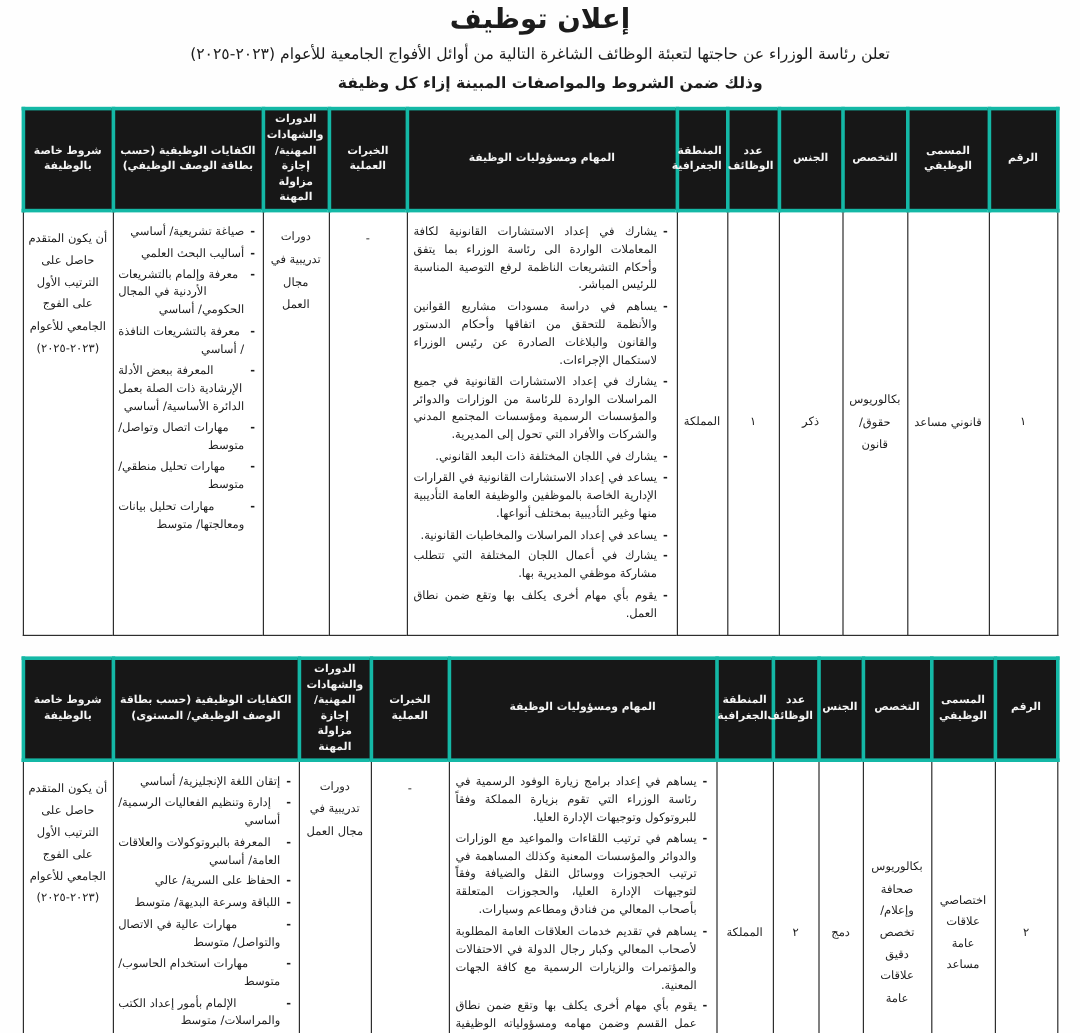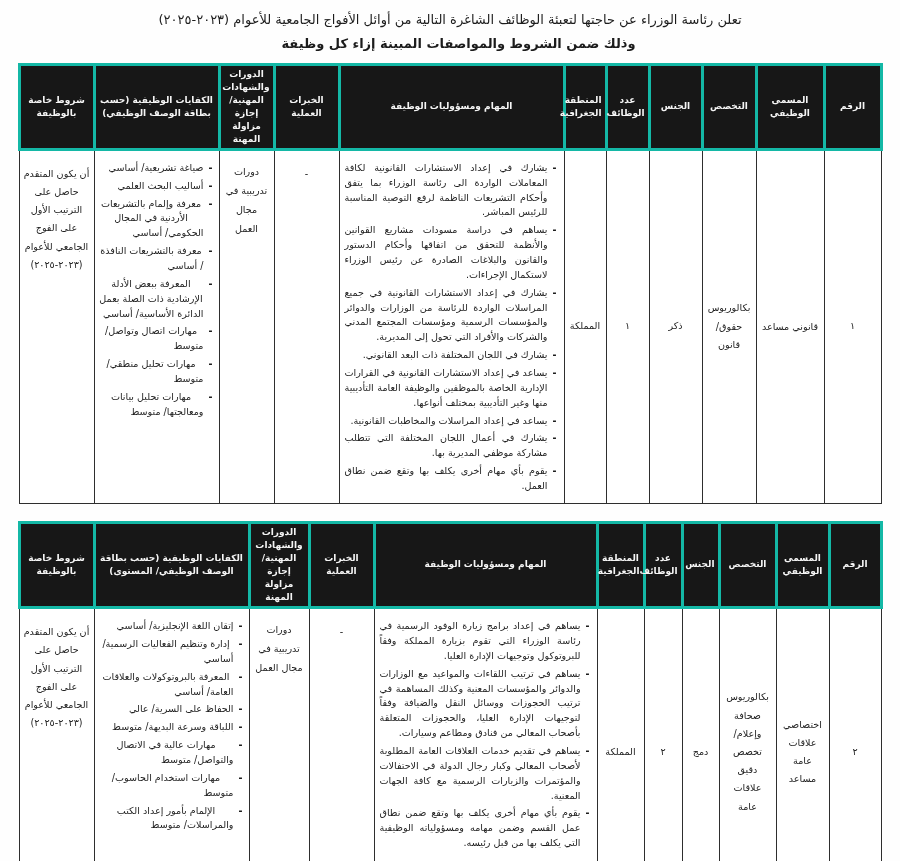--- a/index.html
+++ b/index.html
@@ -45,28 +45,29 @@
   td.cell-conditions{vertical-align:top;padding-top:14px;font-size:9.6px;line-height:1.9;}
   td.cell-courses{vertical-align:top;padding-top:11px;line-height:2.0;}
   td.cell-experience{vertical-align:top;padding-top:16px;}
   td.cell-specialization{line-height:1.9;}
   td.cell-jobtitle{line-height:1.9;}
 
   .bullet-item{display:flex;gap:5px;margin-bottom:3px;}
   .bullet-item .dash{flex:0 0 auto;font-weight:bold;}
   .bullet-item .bullet-text{flex:1 1 auto;text-align:justify;text-align-last:right;}
 
-  .cell-competencies .bullet-item .bullet-text{text-align:center;}
+  .cell-competencies .bullet-item .bullet-text{text-align:left;}
 </style>
 </head>
 <body>
 
 <div class="doc">
 
   <div class="doc-header">
+    <h1 class="doc-title">إعلان توظيف</h1>
     <div class="doc-subtitle">تعلن رئاسة الوزراء عن حاجتها لتعبئة الوظائف الشاغرة التالية من أوائل الأفواج الجامعية للأعوام (٢٠٢٣-٢٠٢٥)</div>
     <div class="doc-subtitle2">وذلك ضمن الشروط والمواصفات المبينة إزاء كل وظيفة</div>
   </div>
 
   <div class="table1-wrap">
     <table class="jobs-table t1">
       <colgroup>
         <col style="width:57px">
           <col style="width:68px">
           <col style="width:54px">

